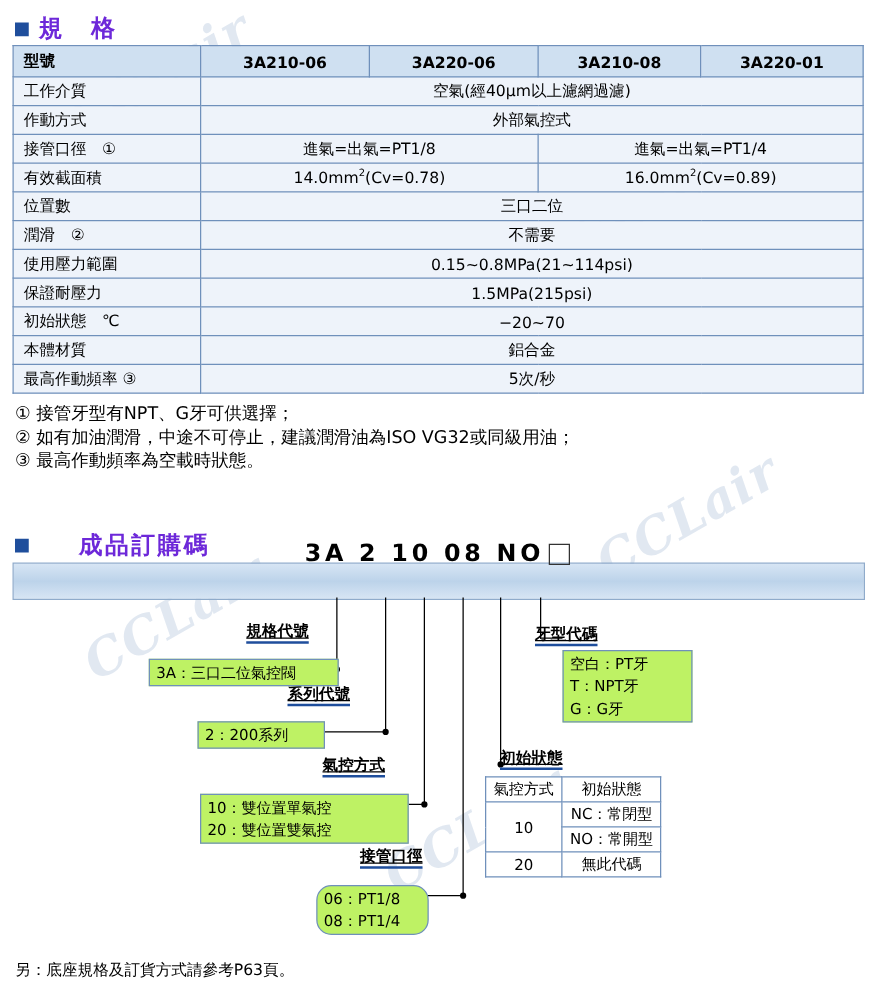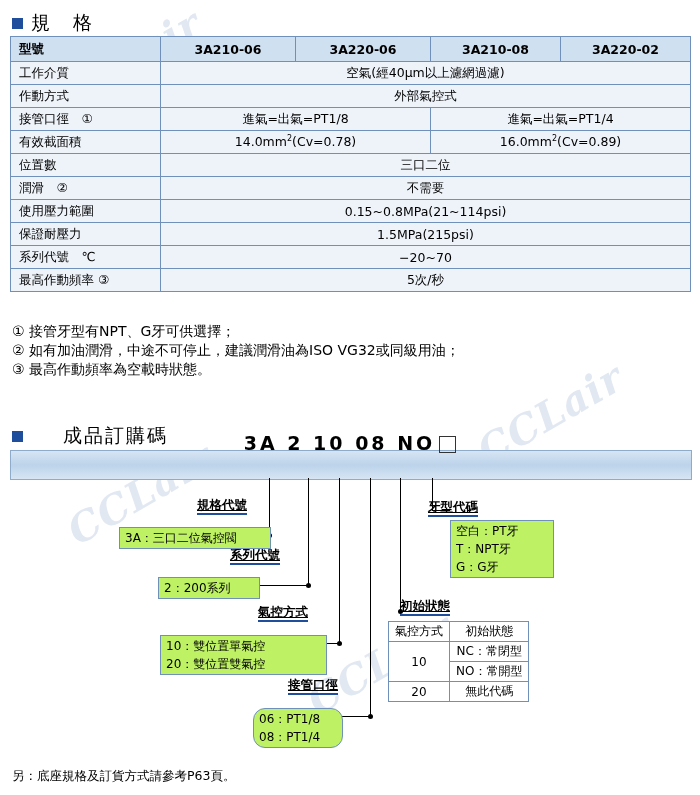--- a/index.html
+++ b/index.html
@@ -50,22 +50,22 @@
     padding: 0;
   }
   .sq {
     width: 11px;
     height: 11px;
     background: #1f4e9c;
     display: inline-block;
   }
   .section-title {
     font-size: 19px;
-    font-weight: normal;
-    color: #000000;
+    font-weight: bold;
+    color: #6d28d9;
     letter-spacing: 2px;
     font-family: "DejaVu Sans", "Liberation Sans", sans-serif;
   }
 
   #spec-head { position: absolute; left: 12px; top: 10px; }
   #order-head { position: absolute; left: 12px; top: 423px; gap: 40px; }
 
   
   .spec-table {
     position: absolute;
@@ -223,21 +223,21 @@
       <col style="width:135px">
       <col style="width:130px">
       <col style="width:130px">
     </colgroup>
     <tbody>
       <tr class="hdr">
         <td class="rowlabel">型號</td>
         <td>3A210-06</td>
         <td>3A220-06</td>
         <td>3A210-08</td>
-        <td>3A220-02</td>
+        <td>3A220-01</td>
       </tr>
 
       <tr>
         <td class="rowlabel">工作介質</td>
         <td colspan="4">空氣(經40μm以上濾網過濾)</td>
       </tr>
       <tr>
         <td class="rowlabel">作動方式</td>
         <td colspan="4">外部氣控式</td>
       </tr>
@@ -261,22 +261,26 @@
       </tr>
       <tr>
         <td class="rowlabel">使用壓力範圍</td>
         <td colspan="4">0.15~0.8MPa(21~114psi)</td>
       </tr>
       <tr>
         <td class="rowlabel">保證耐壓力</td>
         <td colspan="4">1.5MPa(215psi)</td>
       </tr>
       <tr>
-        <td class="rowlabel">系列代號　℃</td>
+        <td class="rowlabel">初始狀態　℃</td>
         <td colspan="4">−20~70</td>
+      </tr>
+      <tr>
+        <td class="rowlabel">本體材質</td>
+        <td colspan="4">鋁合金</td>
       </tr>
       <tr>
         <td class="rowlabel">最高作動頻率 ③</td>
         <td colspan="4">5次/秒</td>
       </tr>
     </tbody>
   </table>
 
   <div class="notes">
     <div>① 接管牙型有NPT、G牙可供選擇；</div>

